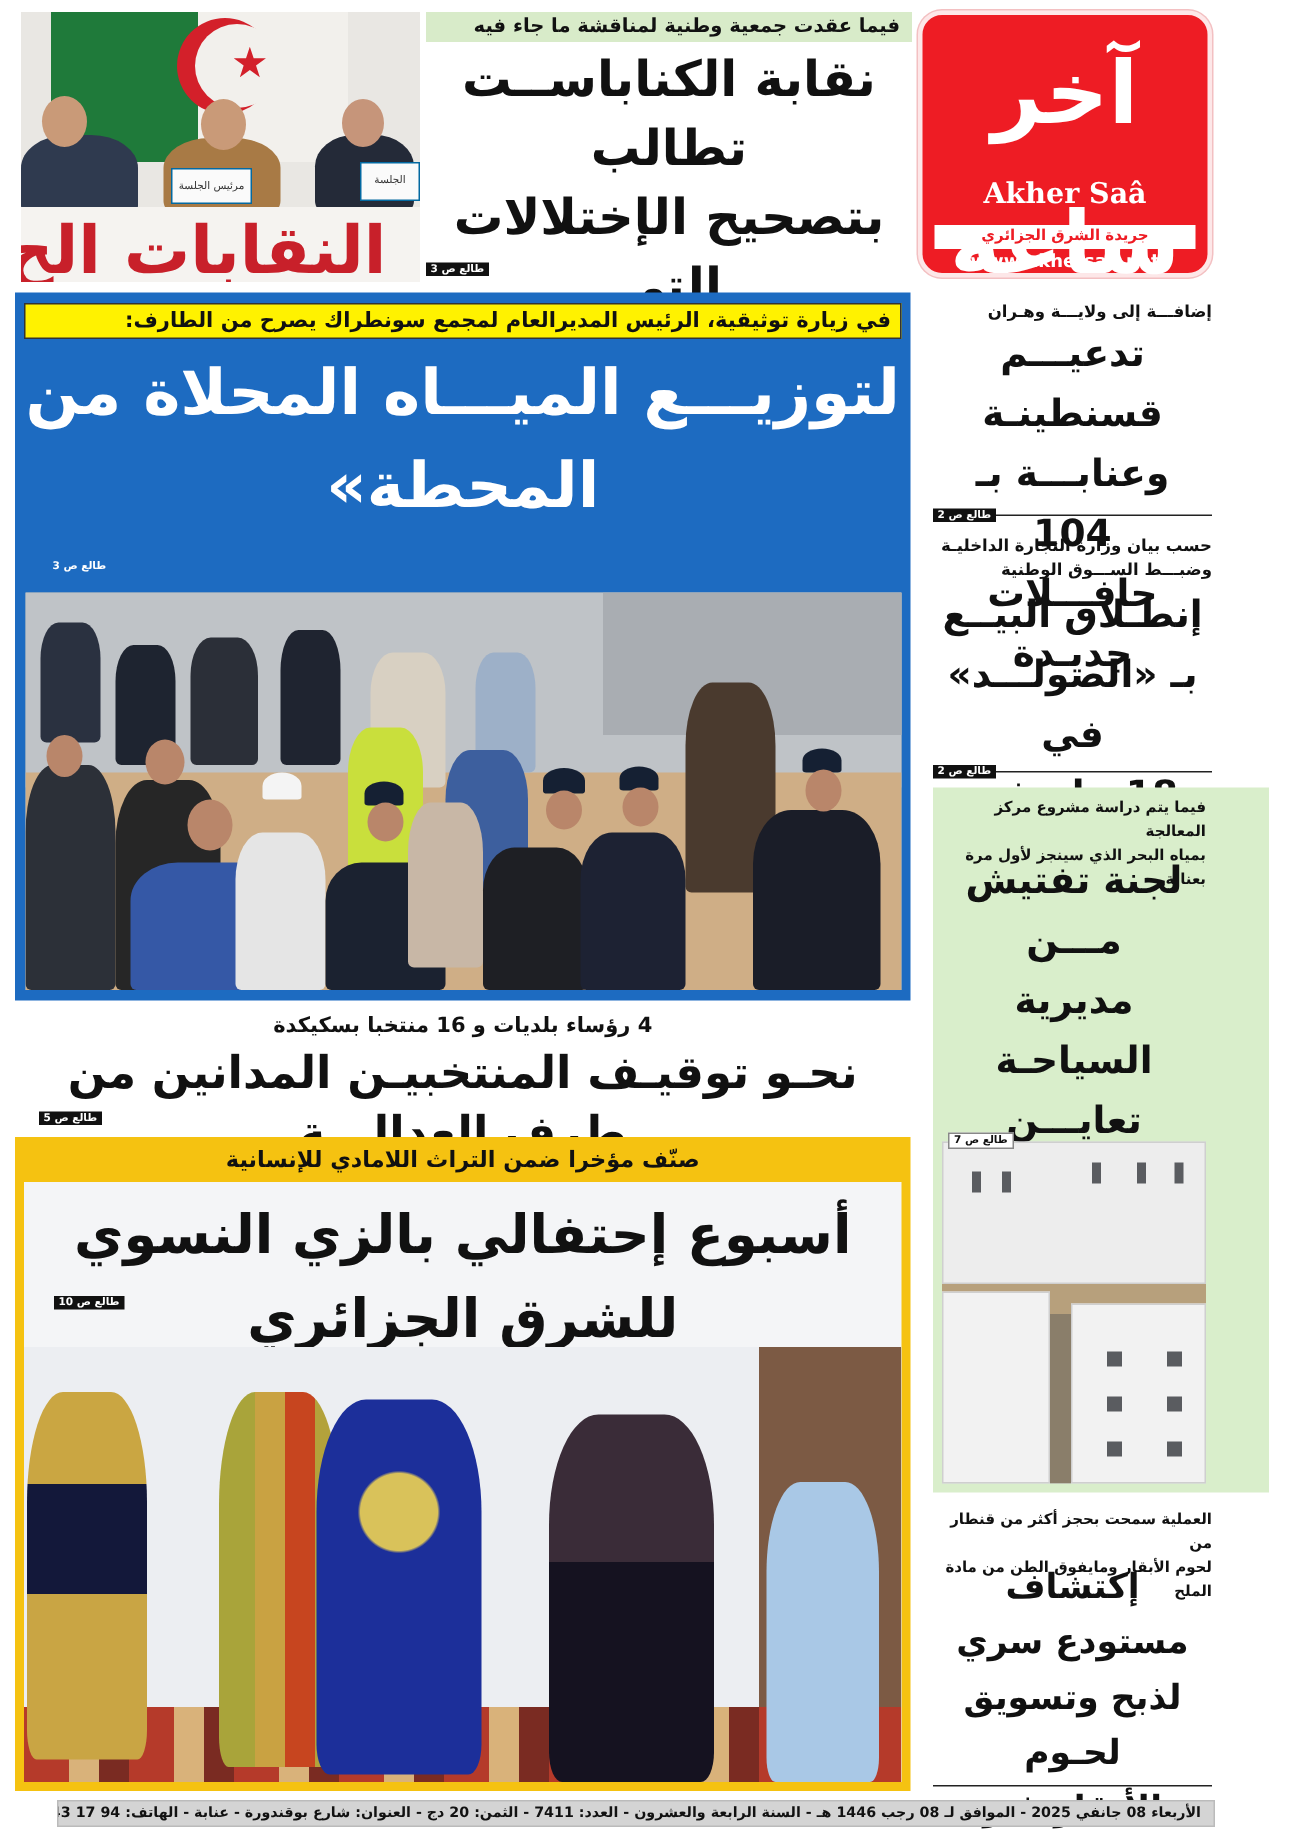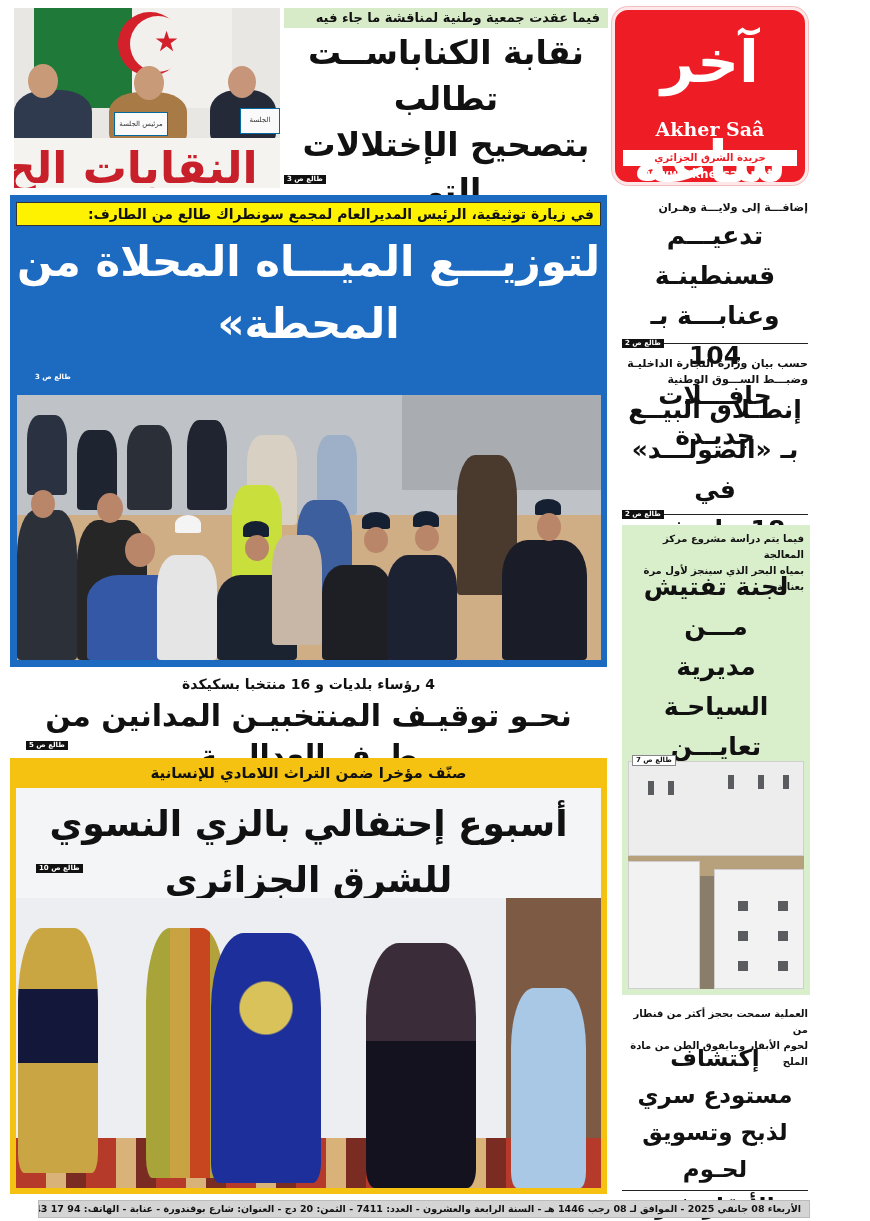--- a/index.html
+++ b/index.html
@@ -70,21 +70,21 @@
   #bus-kicker { left: 622px; top: 200px; width: 186px; }
   #bus-headline { left: 622px; top: 216px; width: 186px; }
   #bus-rule { left: 622px; top: 343px; width: 186px; }
   #bus-ref { left: 622px; top: 339px; }
 
   #sold-kicker { left: 622px; top: 356px; width: 186px; }
   #sold-headline { left: 622px; top: 390px; width: 186px; }
   #sold-rule { left: 622px; top: 514px; width: 186px; }
   #sold-ref { left: 622px; top: 510px; }
 
-  #tourism { left: 622px; top: 525px; width: 188px; height: 470px; background: #d9eecb; }
+  #tourism { left: 622px; top: 525px; width: 224px; height: 470px; background: #d9eecb; }
   #tourism-kicker { left: 6px; top: 6px; width: 176px; font-size: 10px; }
   #tourism-headline { left: 4px; top: 42px; width: 180px; font-size: 25px; line-height: 40px; }
   #tourism-ref { left: 10px; top: 230px; background: #fff; color: #111; border: 1px solid #888; }
   #photo-hotel { position: absolute; left: 6px; top: 236px; width: 176px; height: 228px; background: #c8ccd0; overflow: hidden; }
   .bldg { position: absolute; background: #f2f2f2; border: 1px solid #cfcfcf; }
   .win { position: absolute; background: #5a5c60; }
 
   #meat-kicker { left: 622px; top: 1006px; width: 186px; font-size: 10px; }
   #meat-headline { left: 622px; top: 1040px; width: 186px; font-size: 23px; line-height: 37px; }
   #meat-rule { left: 622px; top: 1190px; width: 186px; }
@@ -124,21 +124,21 @@
 <div class="ref-tag" style="left:284px;top:175px;">طالع ص 3</div>
 
 <div id="logo" class="abs">
   <div id="logo-arabic">آخر ساعة</div>
   <div id="logo-latin">Akher Saâ</div>
   <div id="logo-strip">جريدة الشرق الجزائري</div>
   <div id="logo-url">www.akhersaa.net</div>
 </div>
 
 <div id="main-story" class="abs">
-  <div id="main-kicker">في زيارة توثيقية، الرئيس المديرالعام لمجمع سونطراك طالع من الطارف:</div>
+  <div id="main-kicker">في زيارة توثيقية، الرئيس المديرالعام لمجمع سونطراك يصرح من الطارف:</div>
   <div id="main-headline">
     <div>لتوزيـــع الميـــاه المحلاة من المحطة»</div>
   </div>
   <div class="ref-tag" id="main-ref">طالع ص 3</div>
 
   <div id="photo-visit">
     <div class="bg-wall" style="left:0;top:0;width:584px;height:130px;background:#bfc3c7;"></div>
     <div class="bg-wall" style="left:385px;top:0;width:200px;height:95px;background:#a9adb2;"></div>
     <div class="ground"></div>
 

